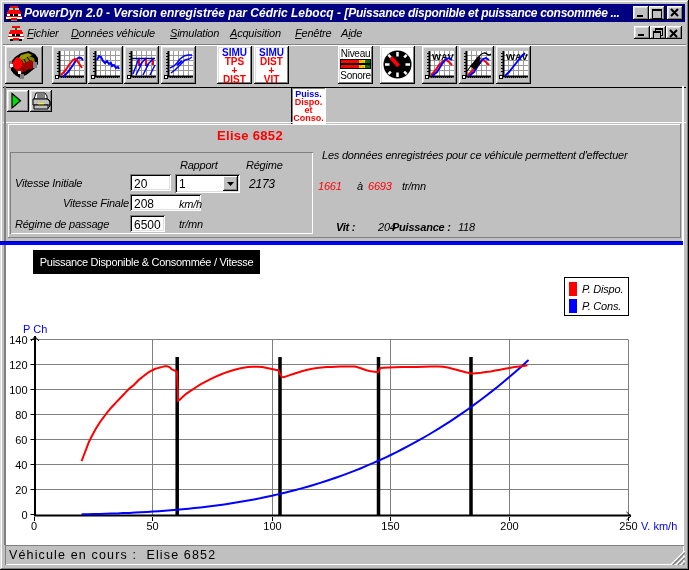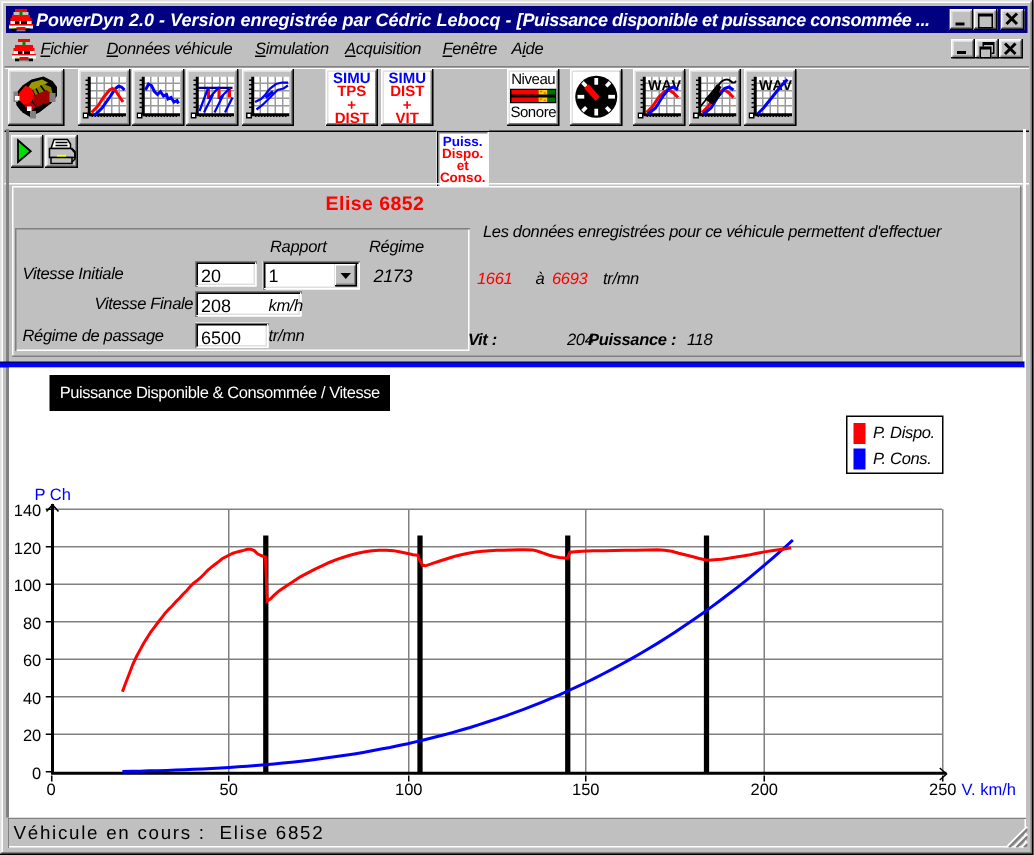--- a/index.html
+++ b/index.html
@@ -304,30 +304,30 @@
           <path d="M4 6 L11 6 L7.5 10 Z" fill="#000"></path>
         </svg></div>
 </div>
 <div class="lbl" style="left:249px;top:177px;font-size:12px;">2173</div>
 <div class="lbl" style="left:15px;top:197px;margin-left:48px;">Vitesse Finale</div>
 <div class="field" style="left:130px;top:194px;width:41px;height:17px;padding-left:30px;">
       <span style="position:absolute;left:4px;top:3px;">208</span>
     </div>
 <div class="lbl" style="left:179px;top:198px;">km/h</div>
 <div class="lbl" style="left:15px;top:218px;">Régime de passage</div>
-<div class="field" style="left:130px;top:215px;width:49px;height:17px;">
+<div class="field" style="left:130px;top:215px;width:35px;height:17px;">
       <span style="position:absolute;left:4px;top:3px;">6500</span>
     </div>
 <div class="lbl" style="left:179px;top:218px;">tr/mn</div>
 <div class="lbl" style="left:322px;top:149px;">Les données enregistrées pour ce véhicule permettent d'effectuer</div>
 <div class="lbl" style="left:318px;top:180px;color:#ff0000;">1661</div>
 <div class="lbl" style="left:357px;top:180px;">à</div>
 <div class="lbl" style="left:368px;top:180px;color:#ff0000;">6693</div>
 <div class="lbl" style="left:402px;top:180px;">tr/mn</div>
-<div class="lbl" style="left:312px;top:221px;font-weight:bold;">Vit :</div>
+<div class="lbl" style="left:336px;top:221px;font-weight:bold;">Vit :</div>
 <div class="lbl" style="left:354px;top:221px;margin-left:24px;">204</div>
 <div class="lbl" style="left:392px;top:221px;font-weight:bold;">Puissance :</div>
 <div class="lbl" style="left:458px;top:221px;">118</div>
 
 <div class="abs" style="left:0px;top:241px;width:683px;height:1px;background:#000080;"></div>
 <div class="abs" style="left:0px;top:242px;width:683px;height:3px;background:#0000ff;"></div>
 
 <div class="abs white" style="left:6px;top:245px;width:676px;height:300px;"></div>
 <div class="abs" style="left:33px;top:250px;width:227px;height:24px;background:#000;color:#fff;font-size:11px;letter-spacing:-0.3px;line-height:24px;text-align:center;">Puissance Disponible &amp; Consommée / Vitesse</div>
 <div class="abs" style="left:564px;top:277px;width:63px;height:37px;background:#fff;border:1px solid #000;">

